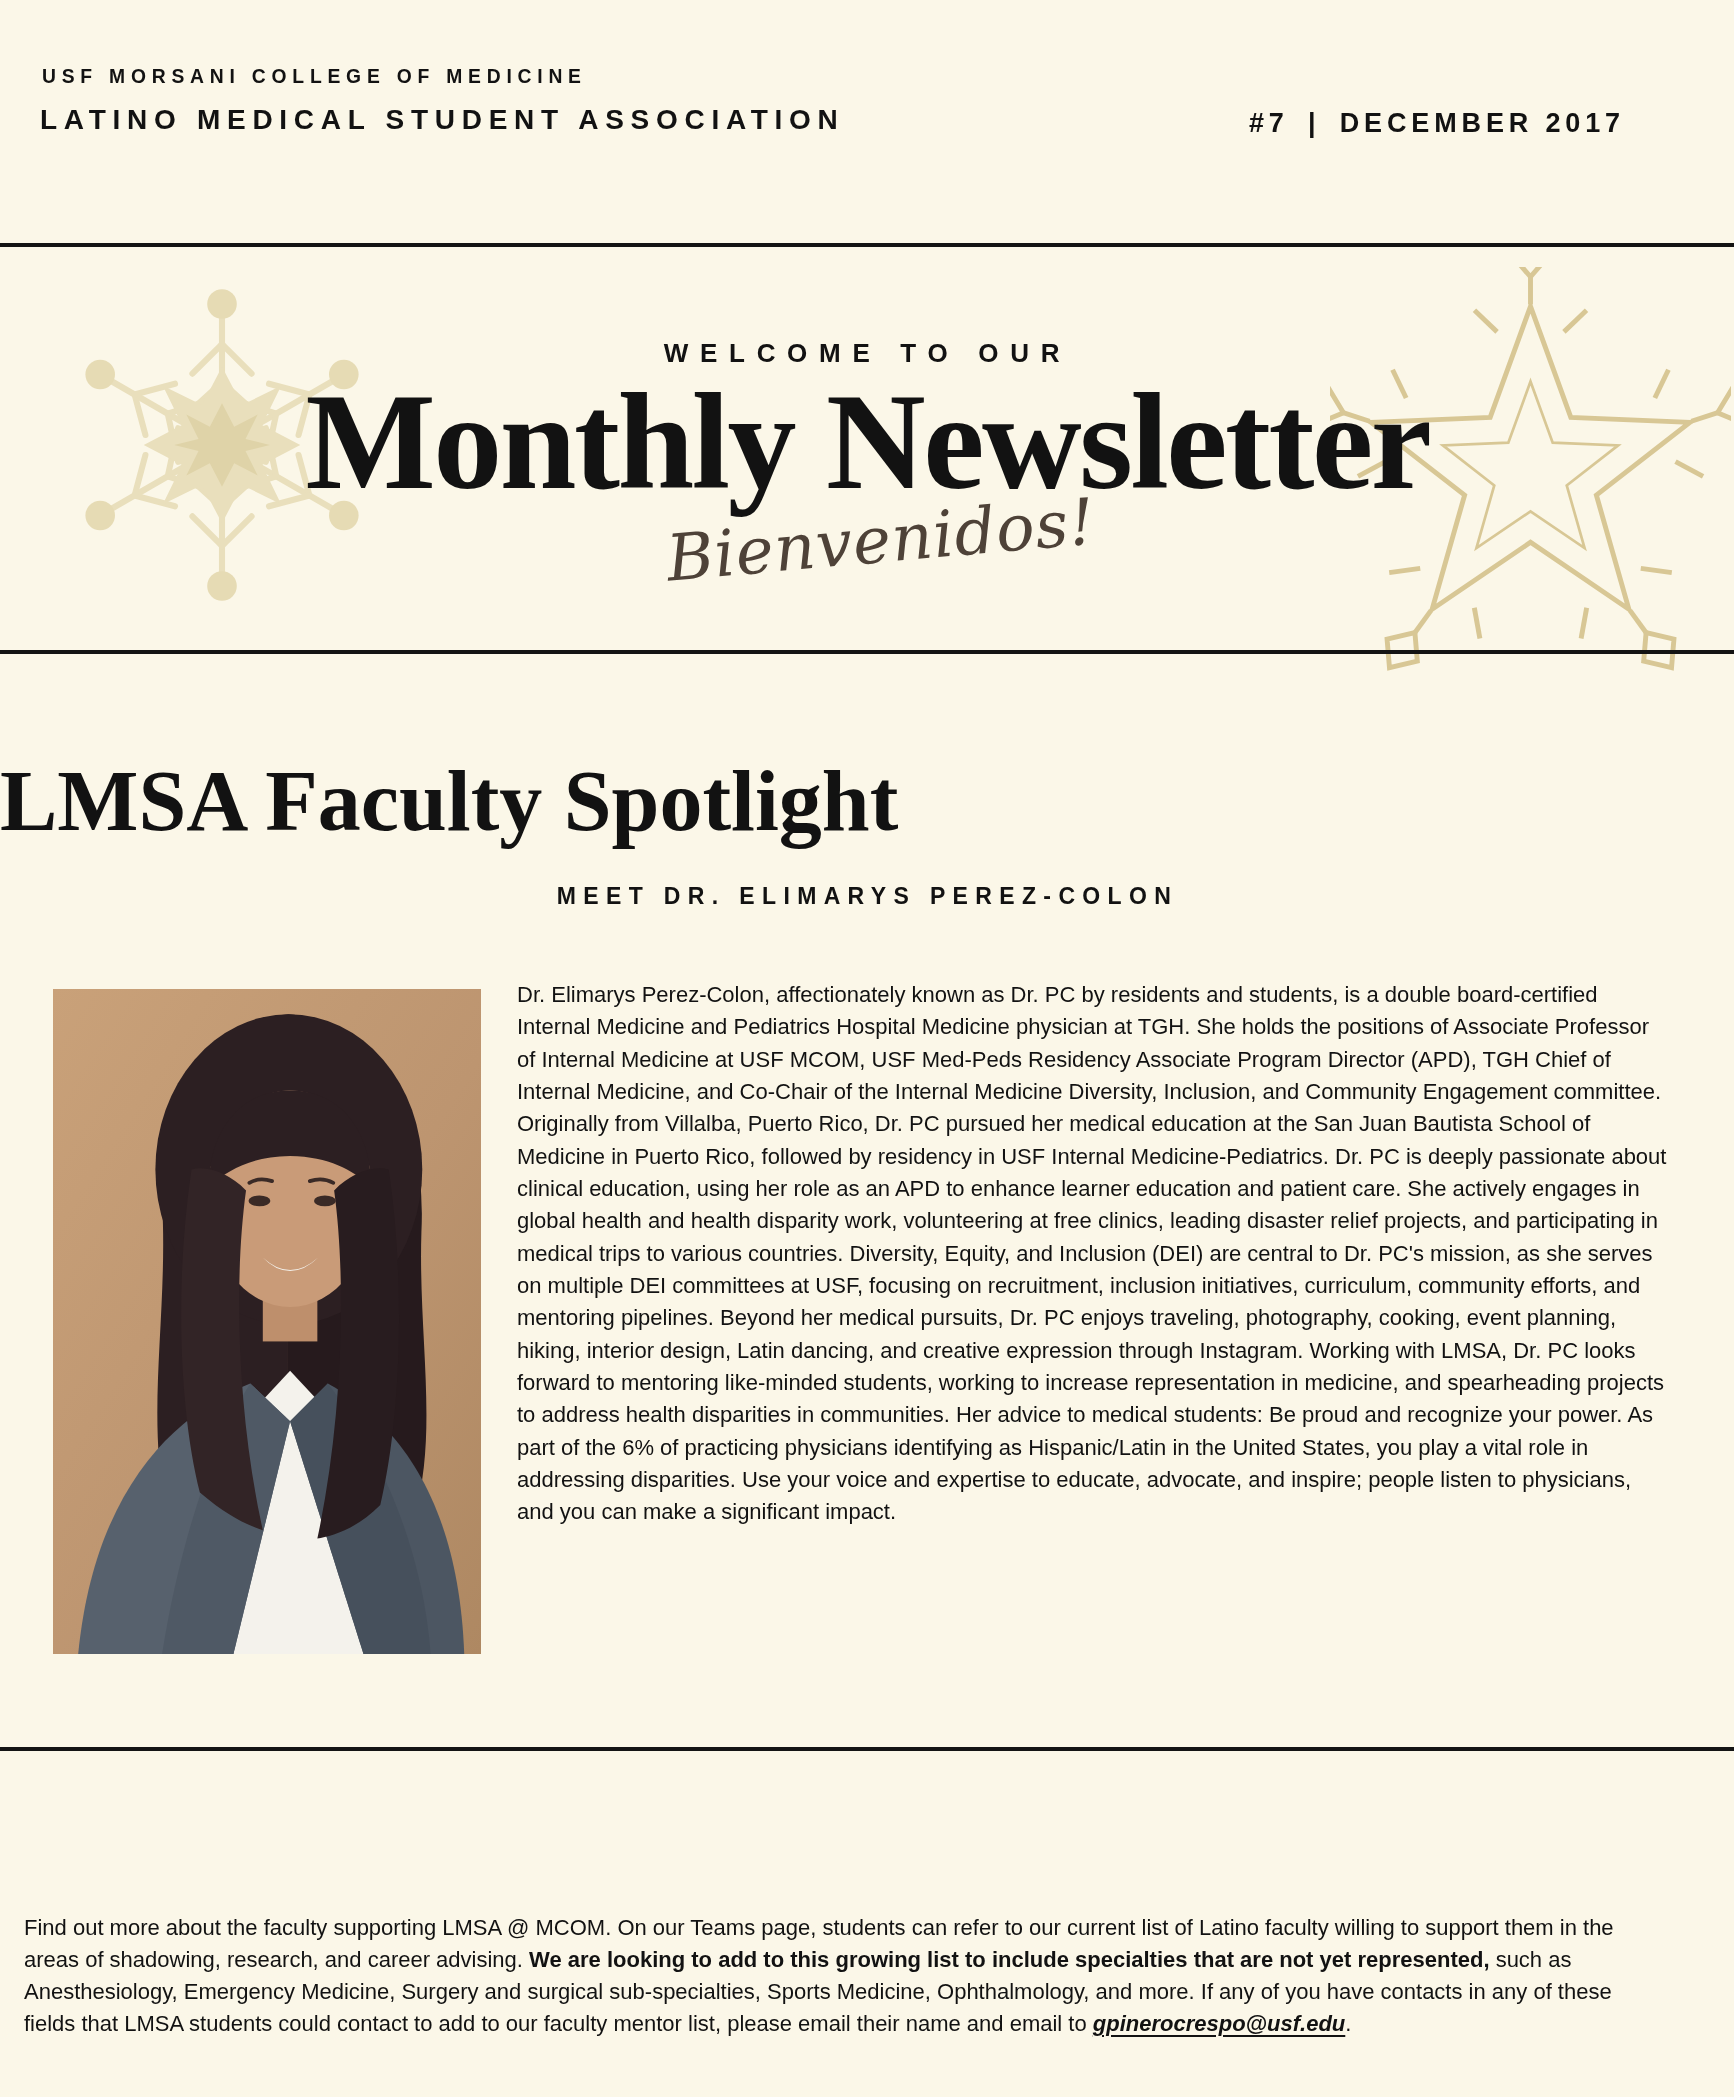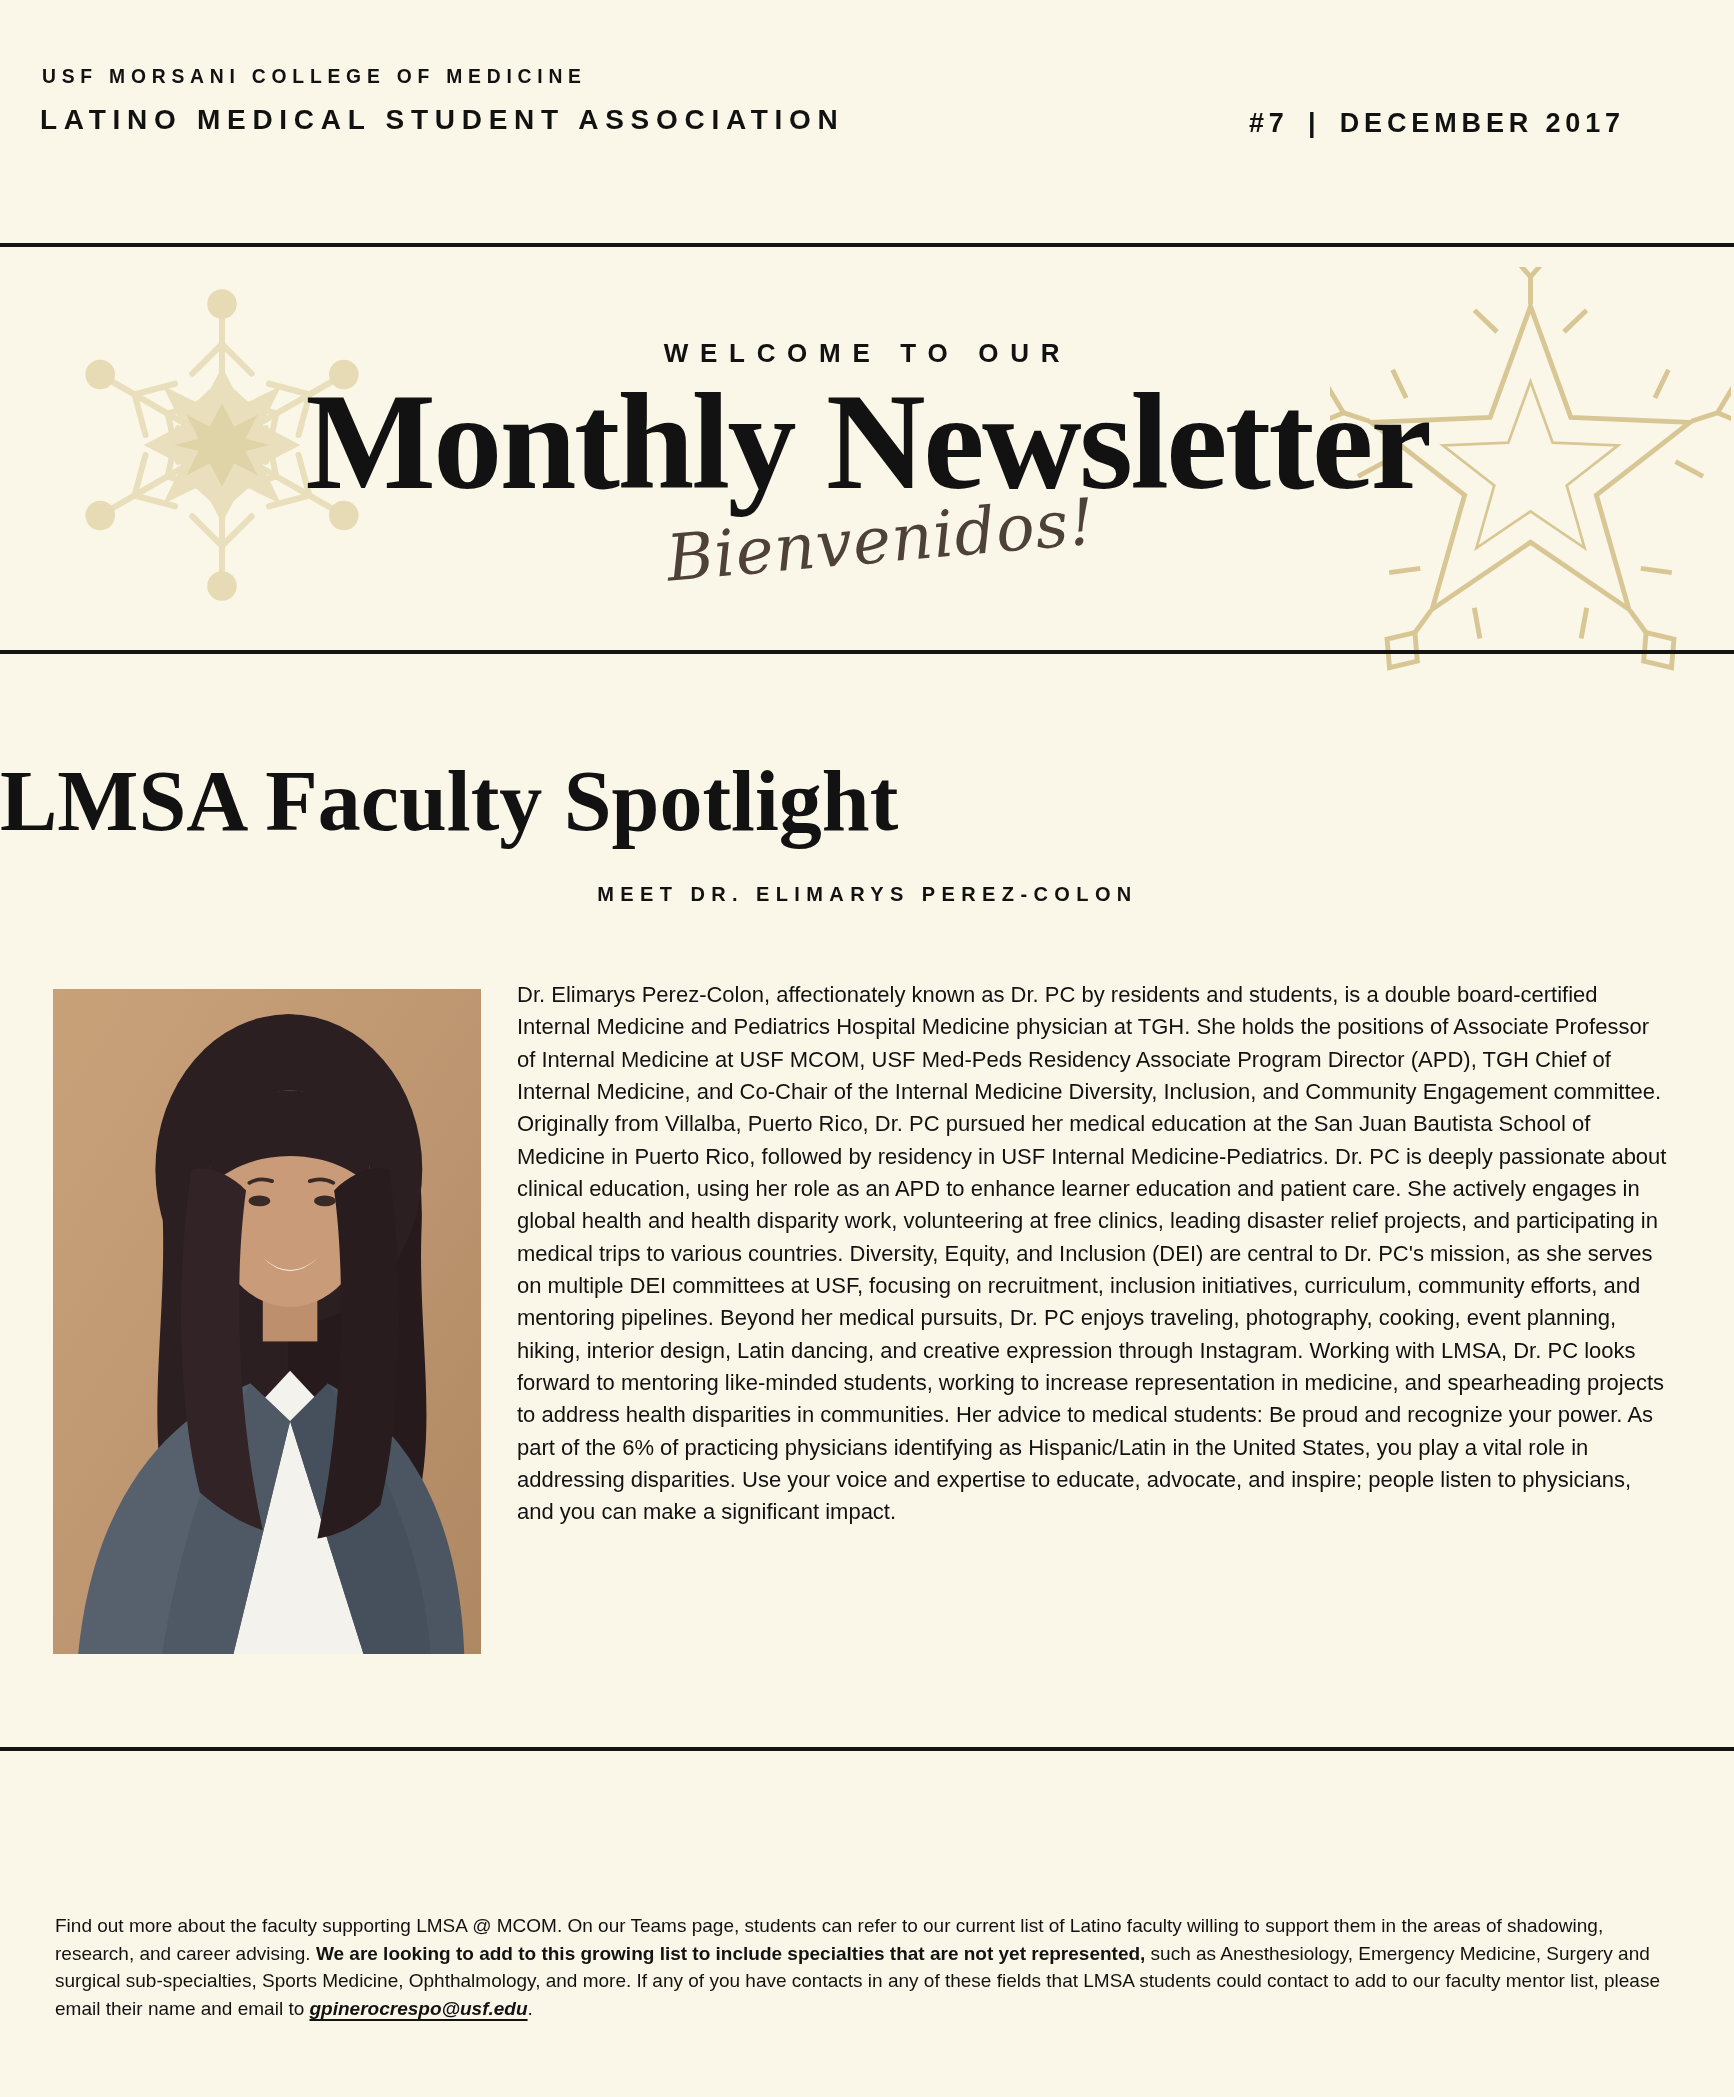--- a/index.html
+++ b/index.html
@@ -17,27 +17,27 @@
   .org2{position:absolute;left:40px;top:104px;font-size:28px;font-weight:700;letter-spacing:.24em;white-space:nowrap;}
   .issue{position:absolute;right:110px;top:108px;font-size:27px;font-weight:700;letter-spacing:.18em;white-space:nowrap;display:flex;gap:19.3px;align-items:center;}
   
   .kicker{position:absolute;left:0;right:0;top:338px;text-align:center;font-size:26px;font-weight:700;letter-spacing:.45em;}
   .main-title{position:absolute;left:0;right:0;top:356px;text-align:center;font-family:"Liberation Serif",serif;font-weight:700;font-size:138px;line-height:1.25;letter-spacing:-2.5px;white-space:nowrap;}
   .script{position:absolute;left:50%;top:503px;transform:translateX(-47%) rotate(-5deg);font-family:"DejaVu Serif",serif;font-style:italic;font-size:64px;color:#4E4238;letter-spacing:0.8px;white-space:nowrap;}
   .snow-left{position:absolute;left:48px;top:271px;width:348px;height:348px;}
   .snow-right{position:absolute;left:1330px;top:267px;width:401px;height:413px;}
   
   .spot-title{position:absolute;left:0;right:0;top:752px;font-family:"Liberation Serif",serif;font-weight:700;font-size:86px;line-height:1.15;white-space:nowrap;}
-  .spot-sub{position:absolute;left:0;right:0;top:883px;text-align:center;font-size:20px;font-weight:700;letter-spacing:.32em;}
+  .spot-sub{position:absolute;left:0;right:0;top:883px;text-align:center;font-size:23px;font-weight:700;letter-spacing:.32em;}
   .photo{position:absolute;left:53px;top:989px;width:428px;height:665px;}
   .photo svg{display:block;width:100%;height:100%;}
   .spot-body{position:absolute;left:517px;top:979px;width:1152px;font-size:22px;line-height:1.47;}
   
   .mentors-h{position:absolute;left:44px;top:1767px;font-family:"Liberation Serif",serif;font-weight:700;font-size:99px;line-height:1.1;white-space:nowrap;}
-  .m-p{position:absolute;left:55px;width:1632px;font-size:19px;line-height:1.45;}
+  .m-p{position:absolute;left:24px;width:1632px;font-size:22px;line-height:1.45;}
   .m-p1{top:1912px;}
   .m-p2{top:2093px;}
   .b{font-weight:700;}
   .link{font-weight:700;font-style:italic;color:inherit;text-decoration:underline;text-decoration-thickness:2.1px;text-underline-offset:3.8px;}
 </style>
 </head>
 <body>
 
 <div class="page">
 

